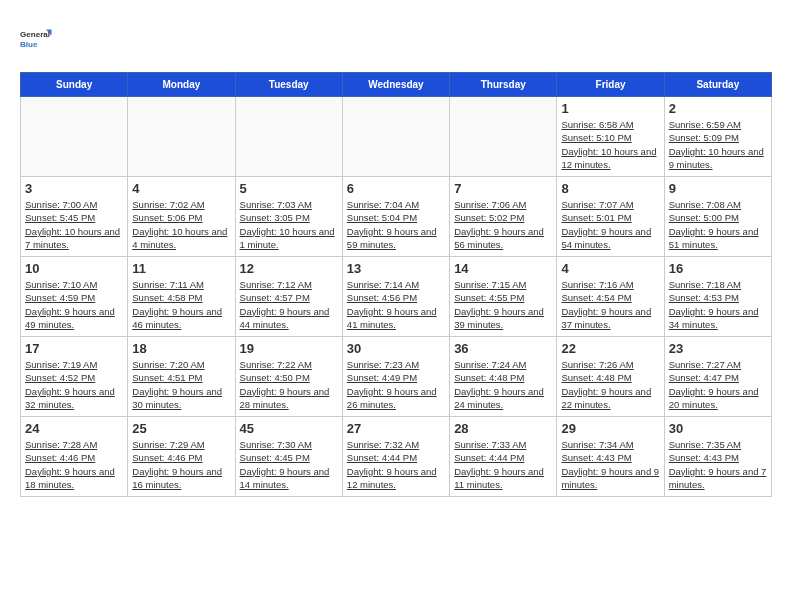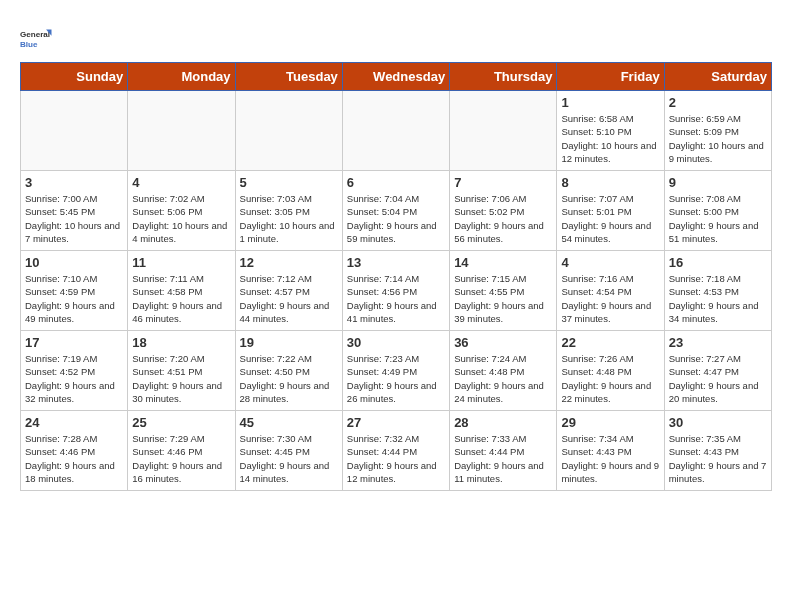--- a/index.html
+++ b/index.html
@@ -7,21 +7,21 @@
       font-family: Arial, sans-serif;
       background: #fff;
       width: 792px;
       min-height: 612px;
       padding: 20px;
     }
     .header {
       display: flex;
       justify-content: space-between;
       align-items: center;
-      margin-bottom: 6px;
+      margin-bottom: 16px;
     }
     .logo {
       display: flex;
       align-items: center;
       gap: 4px;
     }
     .logo-icon {
       width: 36px;
       height: 36px;
     }
@@ -36,26 +36,26 @@
     .location {
       font-size: 14px;
       color: #555;
     }
     table {
       width: 100%;
       border-collapse: collapse;
       table-layout: fixed;
     }
     th {
-      background-color: #c2410c;
+      background-color: #1d4ed8;
       color: #fff;
-      font-size: 13px;
+      font-size: 10px;
       font-weight: bold;
       padding: 6px 4px;
-      text-align: right;
+      text-align: center;
       border: 1px solid #3a62b0;
     }
     td {
       border: 1px solid #ccc;
       vertical-align: top;
       padding: 4px;
       font-size: 10px;
       color: #333;
       height: 80px;
       background: #fff;
@@ -66,20 +66,21 @@
     .day-number {
       font-size: 13px;
       font-weight: bold;
       display: block;
       margin-bottom: 2px;
     }
     .day-info {
       font-size: 9.5px;
       line-height: 1.4;
       color: #333;
+      text-decoration: underline;
     }
   </style>
 </head>
 <body>
 
 <div class="header">
   <div class="logo">
     <svg class="logo-icon" viewBox="0 0 80 50" width="80" height="50">
         <text x="0" y="22" font-size="18" font-weight="bold" fill="#333">General</text>
         <text x="0" y="44" font-size="18" font-weight="bold" fill="#4472c4">Blue</text>

